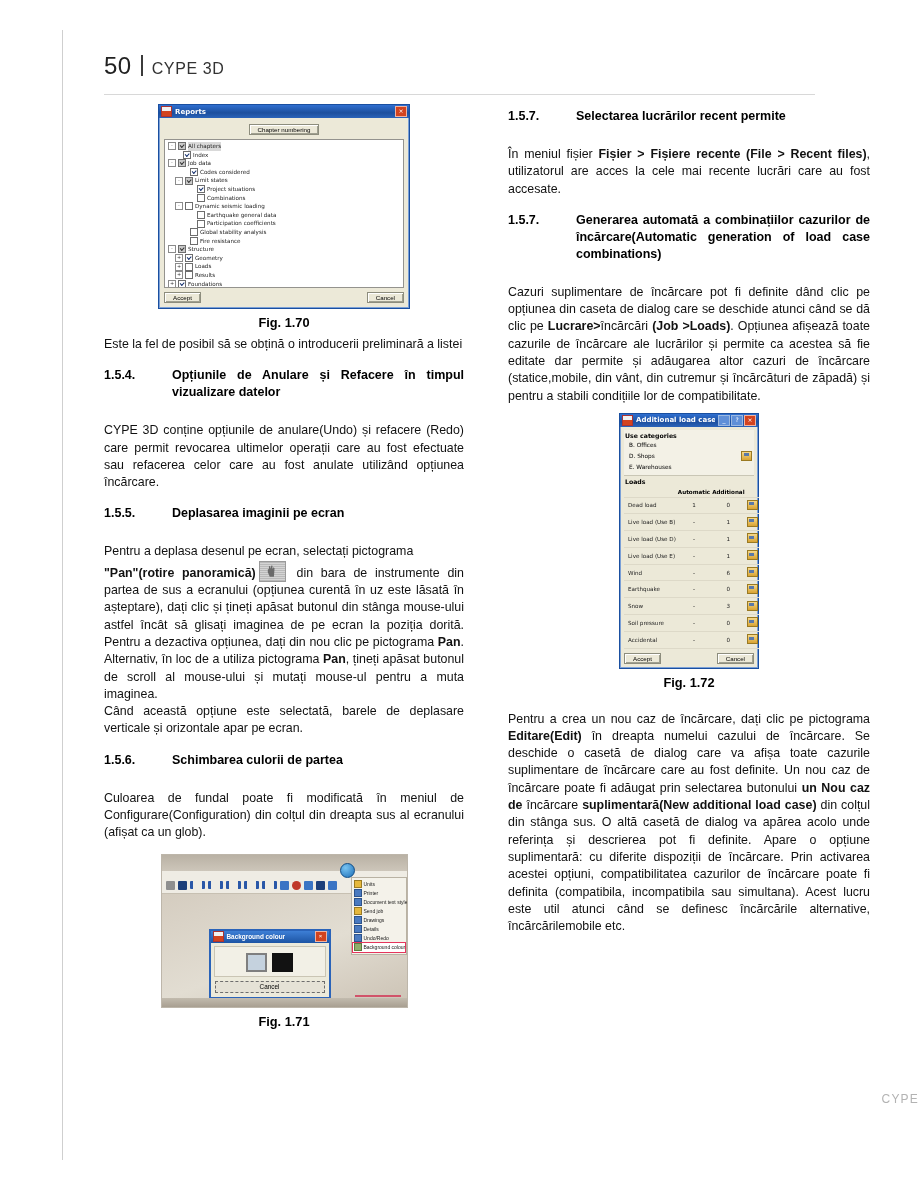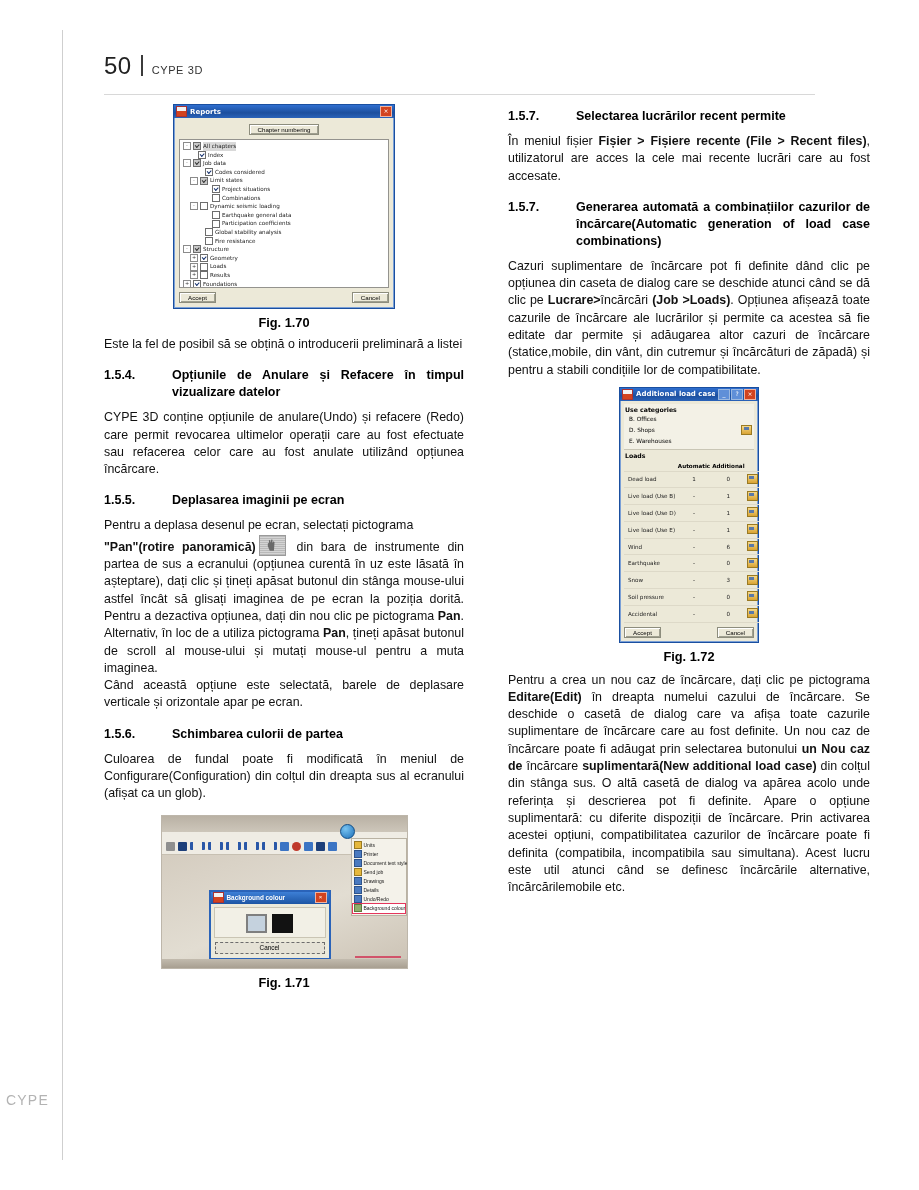--- a/index.html
+++ b/index.html
@@ -41,21 +41,21 @@
   }
   .head-sep {
     display: inline-block;
     width: 2px;
     height: 21px;
     background: #3b3b3b;
     position: relative;
     top: 2px;
   }
   .head-title {
-    font-size: 11px;
+    font-size: 16px;
     letter-spacing: 0.6px;
     color: #333;
     text-align: right;
   }
   .header-rule {
     position: absolute;
     left: 104px;
     top: 94px;
     width: 711px;
     height: 1px;
@@ -79,21 +79,21 @@
   .col-left  { left: 104px;  }
   .col-right { left: 508px; width: 362px; }
 
   p.body {
     font-size: 12.4px;
     line-height: 17.3px;
     text-align: justify;
     margin: 0 0 0 0;
     color: #111;
   }
-  p.gap { margin-top: 8px; }
+  p.gap { margin-top: 21px; }
 
   h3.heading {
     font-size: 12.5px;
     font-weight: bold;
     margin: 14px 0 0 0;
     line-height: 17px;
     display: flex;
     gap: 0;
     text-align: justify;
   }
@@ -113,21 +113,21 @@
 
   .fig-caption {
     text-align: center;
     font-size: 12.8px;
     font-weight: bold;
     margin: 6px 0 6px 0;
   }
 
   
   .winwrap-reports {
-    width: 222px;
+    width: 252px;
     margin: 0 auto;
   }
   .win {
     border: 1px solid #1a4fa0;
     background: #ece9d8;
     font-family: "DejaVu Sans", sans-serif;
     box-shadow: 0 0 0 1px #7ba0d6 inset;
   }
   .win-title {
     height: 13px;
@@ -412,24 +412,24 @@
     position: absolute;
     left: 7px; top: 3px;
     width: 10px; height: 12px;
     background: #6a6a6a;
     clip-path: polygon(30% 100%, 10% 60%, 12% 35%, 22% 38%, 22% 12%, 34% 10%, 36% 34%, 46% 6%, 58% 8%, 56% 36%, 68% 20%, 78% 28%, 72% 100%);
   }
 
   
   .footer {
     position: absolute;
-    left: 6px; right: 0;
+    left: 0; right: 0;
     top: 1092px;
-    text-align: left;
-    font-size: 14px;
+    text-align: right;
+    font-size: 12px;
     letter-spacing: 1.2px;
     color: #b3b3b3;
   }
 </style>
 </head>
 <body>
 
 <div class="page">
 
   <div class="side-rule"></div>

